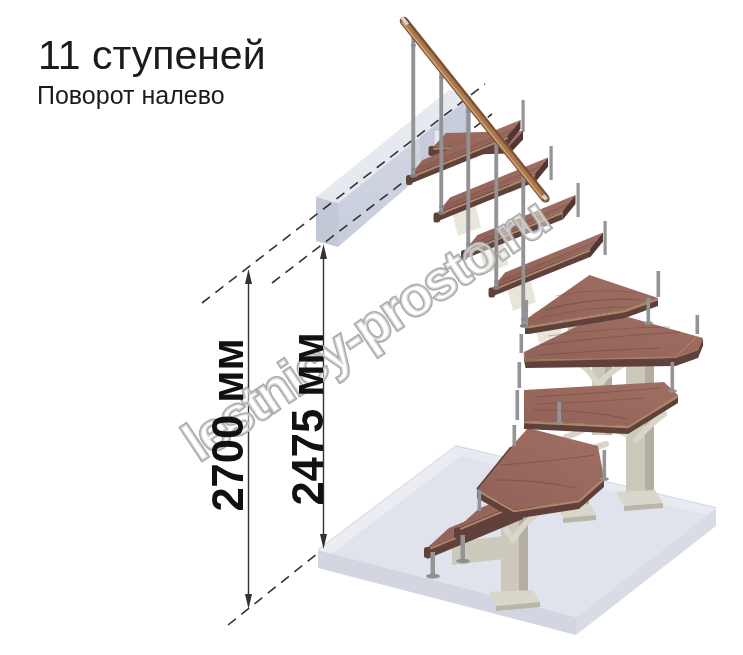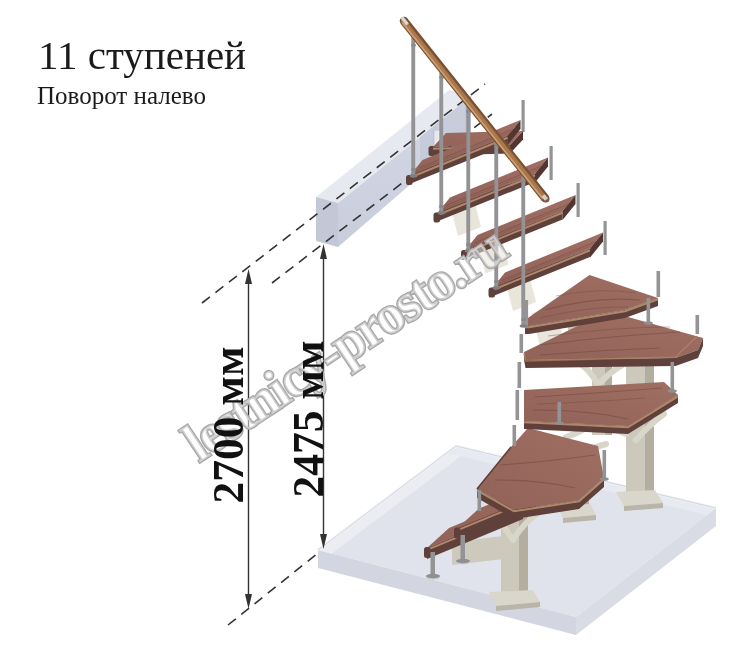--- a/index.html
+++ b/index.html
@@ -1,17 +1,17 @@
 <!DOCTYPE html>
 <html><head>
 <meta charset="utf-8">
 <style>
   html,body{margin:0;padding:0;background:#ffffff;}
   .page{position:relative;width:743px;height:655px;background:#ec4899;overflow:hidden;
-        font-family:Liberation Serif, serif;}
+        font-family:Liberation Sans, sans-serif;}
 </style>
 </head>
 <body>
 <div class="page">
 <svg width="743" height="655" viewBox="0 0 743 655" xmlns="http://www.w3.org/2000/svg">
 <defs>
   <linearGradient id="railg" x1="0" y1="0" x2="1" y2="0">
     <stop offset="0" stop-color="#7d5434"></stop>
     <stop offset="0.35" stop-color="#c99a6c"></stop>
     <stop offset="0.6" stop-color="#b0794a"></stop>

